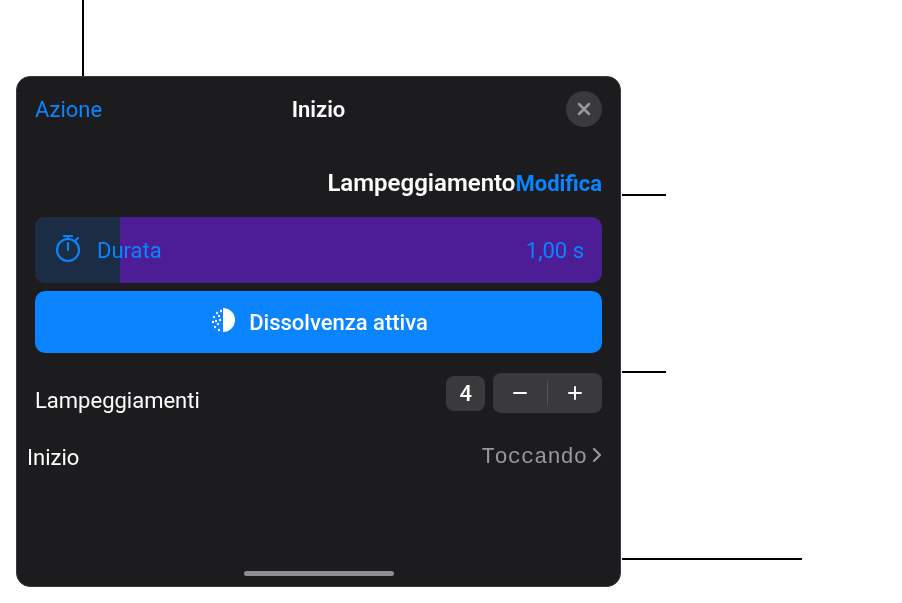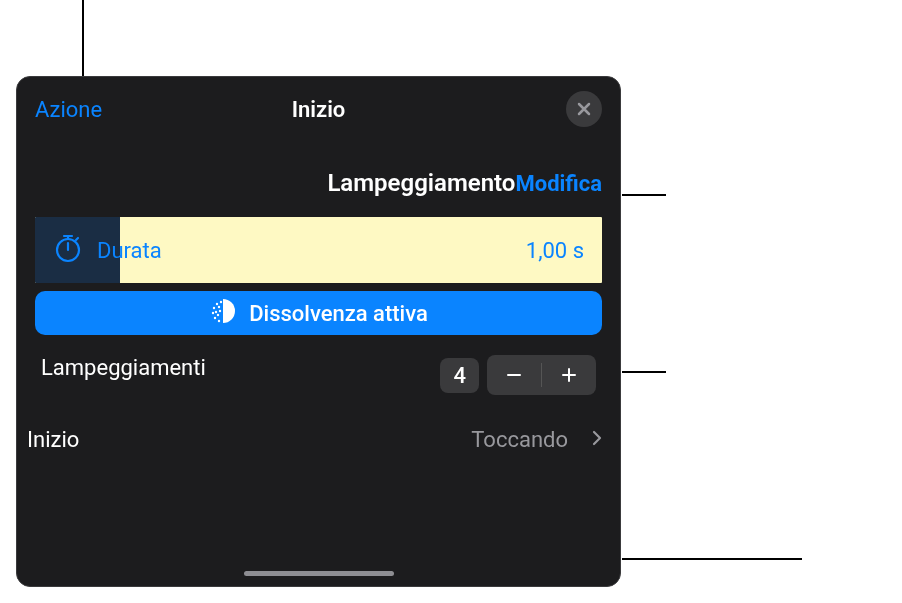--- a/index.html
+++ b/index.html
@@ -72,22 +72,22 @@
       font-weight: 600;
     }
     .section-action {
       color: #0a84ff;
       font-size: 22px;
       font-weight: 700;
       cursor: pointer;
     }
     .duration-row {
       margin: 8px 18px;
-      background: #fef9c3;
-      border-radius: 1px;
+      background: #4c1d95;
+      border-radius: 10px;
       display: flex;
       align-items: center;
       padding: 16px 18px;
       position: relative;
       overflow: hidden;
     }
     .duration-fill {
       position: absolute;
       left: 0;
       top: 0;
@@ -119,38 +119,38 @@
       font-size: 22px;
       font-weight: 400;
     }
     .dissolve-btn {
       margin: 6px 18px;
       background: #0a84ff;
       border-radius: 10px;
       display: flex;
       align-items: center;
       justify-content: center;
-      padding: 6px;
+      padding: 15px;
       cursor: pointer;
       gap: 12px;
     }
     .dissolve-icon svg {
       width: 28px;
       height: 28px;
     }
     .dissolve-label {
       color: #fff;
       font-size: 22px;
       font-weight: 500;
     }
     .count-row {
       display: flex;
-      align-items: flex-start;
+      align-items: flex-end;
       justify-content: space-between;
-      padding: 14px 24px;
+      padding: 14px 18px;
     }
     .count-label {
       color: #fff;
       font-size: 22px;
     }
     .count-controls {
       display: flex;
       align-items: center;
       gap: 8px;
     }
@@ -191,22 +191,23 @@
       justify-content: space-between;
       padding: 18px 18px 0 10px;
     }
     .start-label {
       color: #fff;
       font-size: 22px;
     }
     .start-value-wrap {
       display: flex;
       align-items: center;
-      gap: 24px;
-      cursor: pointer;
+      gap: 5px;
+      cursor: pointer;
+      font-family: Liberation Mono, monospace;
     }
     .start-value {
       color: #98989d;
       font-size: 22px;
     }
     .chevron svg {
       width: 10px;
       height: 16px;
     }
     .home-indicator {

